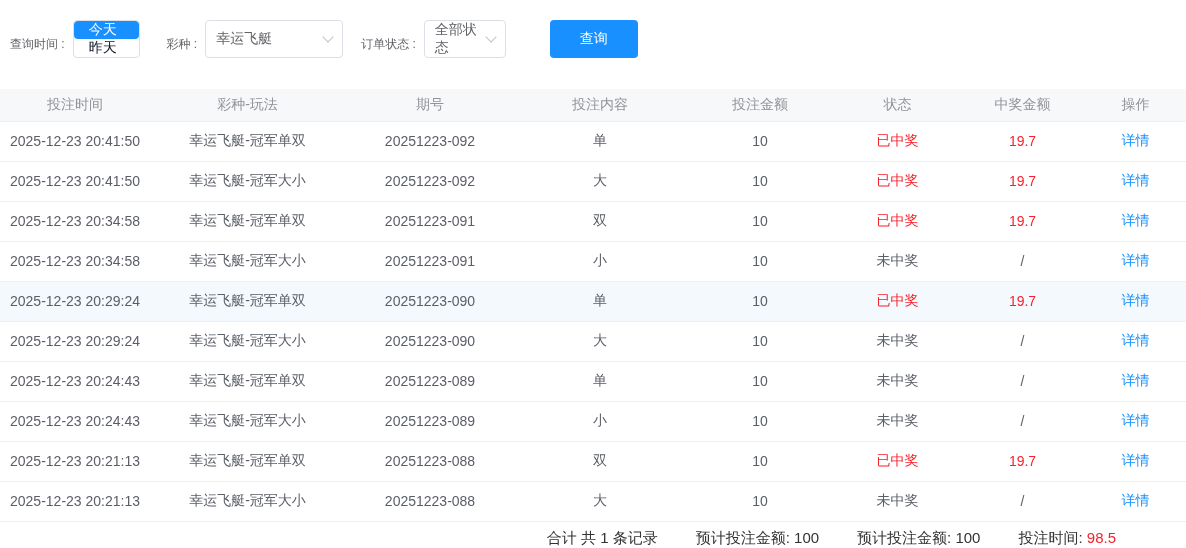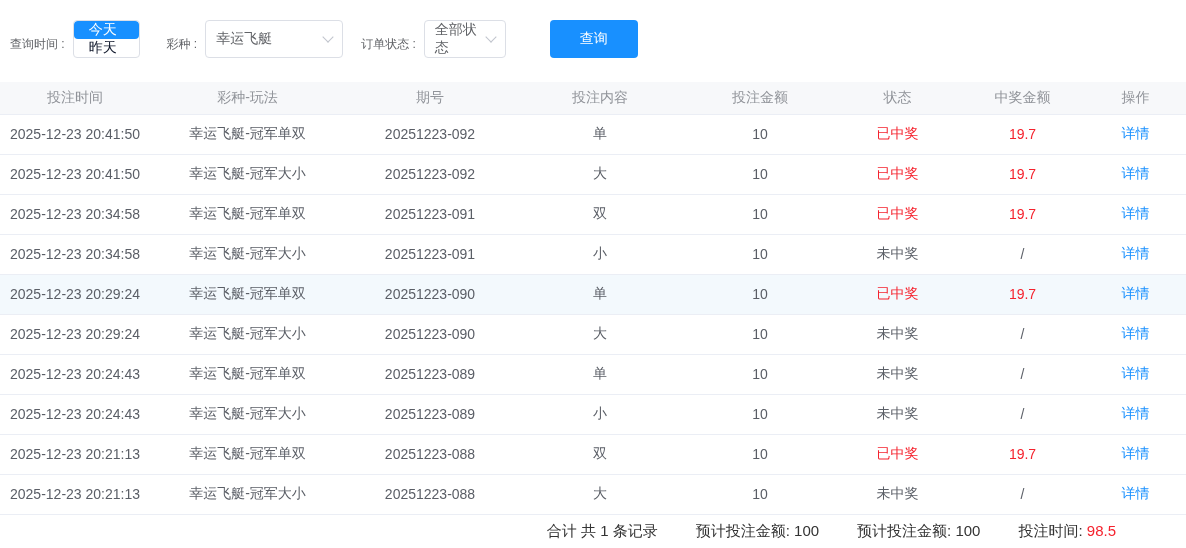--- a/index.html
+++ b/index.html
@@ -23,21 +23,21 @@
   .select{display:inline-flex;align-items:center;justify-content:space-between;
     height:38px;border:1px solid var(--border);border-radius:4px;padding:0 10px;
     font-size:14px;color:#606266;background:#fff;cursor:pointer;}
   .select.lottery{width:138px;margin:0 18px 0 8px;}
   .select.status{width:82px;margin:0 44px 0 8px;}
   .caret{width:8px;height:8px;border-right:1.5px solid #c0c4cc;
     border-bottom:1.5px solid #c0c4cc;transform:rotate(45deg);margin-top:-4px;flex:0 0 auto;}
   .btn-query{width:88px;height:38px;border:none;border-radius:4px;background:var(--accent);
     color:#fff;font-size:14px;cursor:pointer;font-family:Liberation Sans, sans-serif;}
   
-  table{width:1186px;border-collapse:collapse;margin-top:22px;table-layout:fixed;}
+  table{width:1186px;border-collapse:collapse;margin-top:29px;table-layout:fixed;}
   col.c1{width:150px}col.c2{width:195px}col.c3{width:170px}col.c4{width:170px}
   col.c5{width:150px}col.c6{width:125px}col.c7{width:125px}col.c8{width:101px}
   thead th{height:32px;background:var(--head-bg);color:var(--head-text);
     font-size:14px;font-weight:400;text-align:center;border-bottom:1px solid var(--row-line);}
   tbody td{height:40px;font-size:14px;color:var(--body-text);text-align:center;
     border-bottom:1px solid var(--row-line);white-space:nowrap;overflow:hidden;}
   tbody tr.hl{background:var(--hl);}
   td.red{color:var(--win);}
   a.detail{color:var(--link);text-decoration:none;cursor:pointer;}
   

